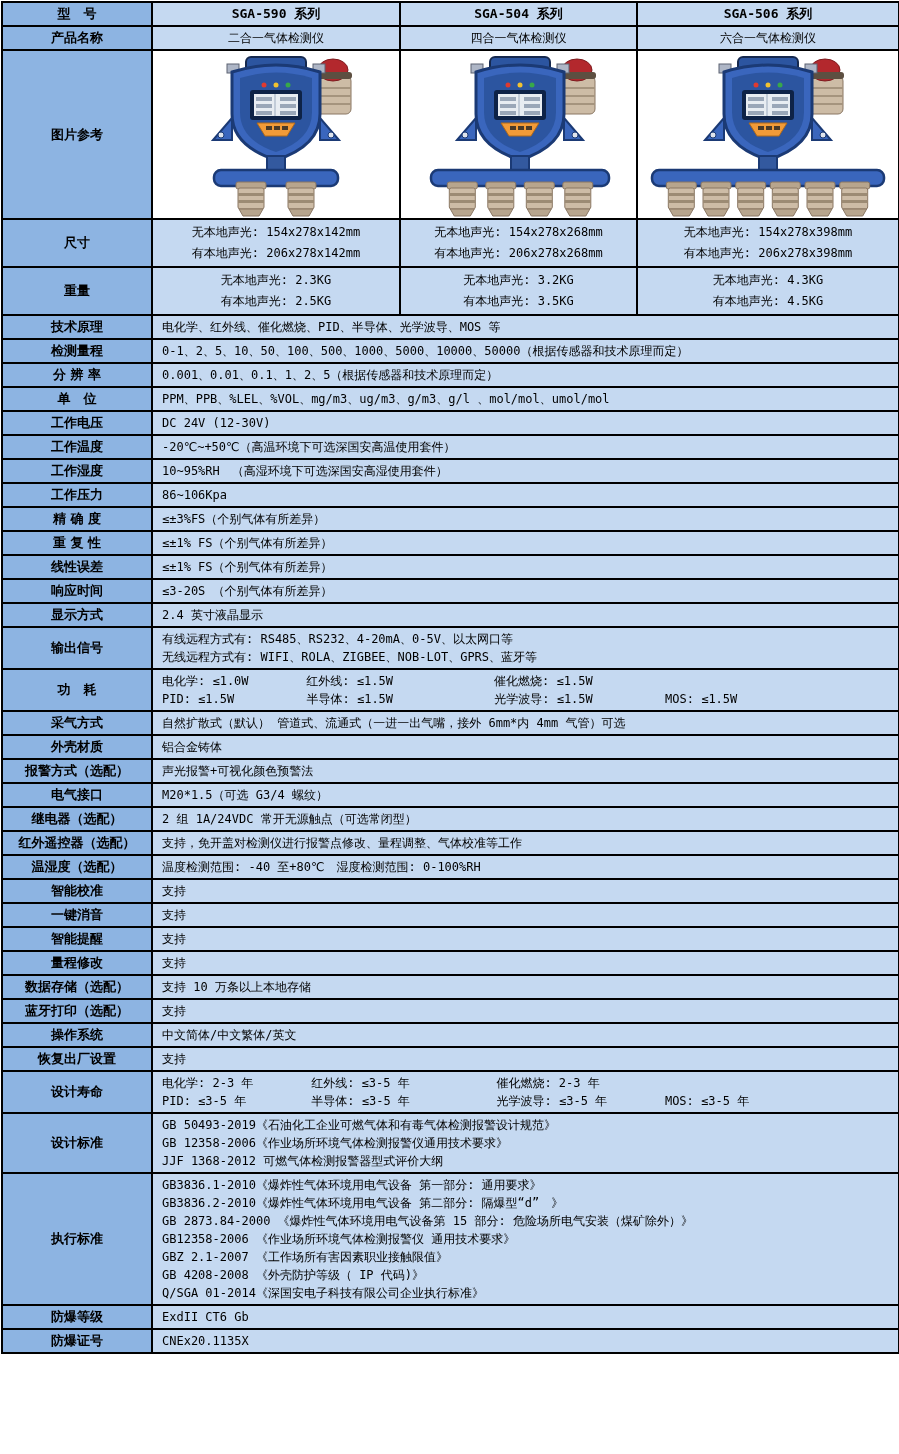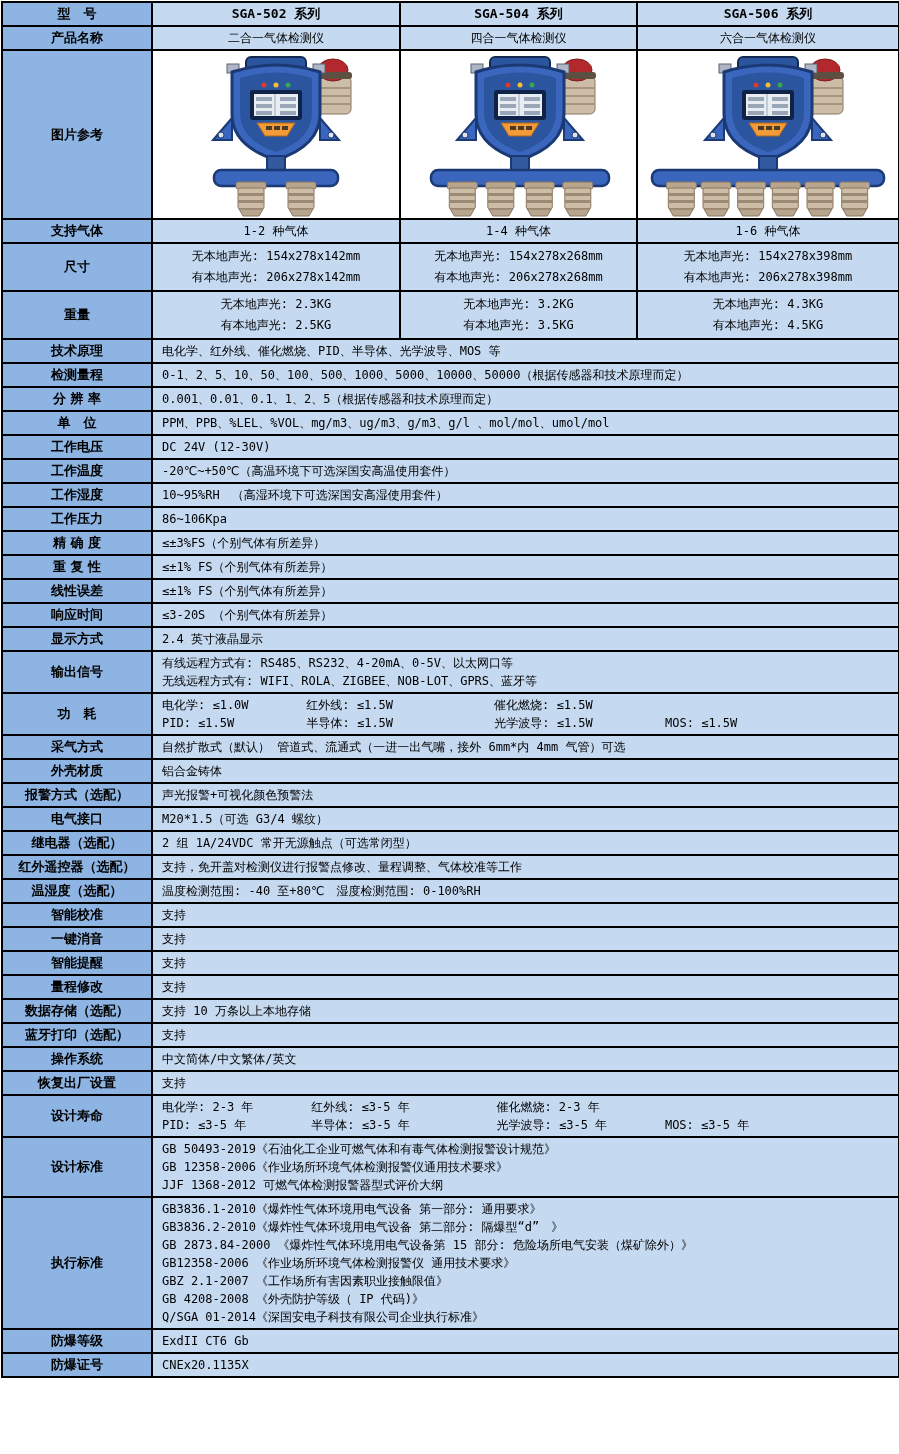--- a/index.html
+++ b/index.html
@@ -21,21 +21,21 @@
 <table>
   <colgroup>
     <col style="width:150px">
       <col style="width:248px">
       <col style="width:237px">
       <col style="width:262px">
   </colgroup>
   <tbody id="tbody">
       <tr>
         <th class="lbl">型　号</th>
-        <td class="val center hdr">SGA-502 系列</td>
+        <td class="val center hdr">SGA-590 系列</td>
         <td class="val center hdr">SGA-504 系列</td>
         <td class="val center hdr">SGA-506 系列</td>
       </tr>
       <tr>
         <th class="lbl">产品名称</th>
         <td class="val center">
           <div class="line">二合一气体检测仪</div>
         </td>
         <td class="val center">
           <div class="line">四合一气体检测仪</div>
@@ -251,32 +251,20 @@
               <rect x="190.7" y="130" width="30" height="7" rx="2" fill="#b7a58d" stroke="#8a7763"></rect>
               <rect x="192.7" y="136" width="26" height="21" rx="2" fill="#cdbca6" stroke="#8a7763"></rect>
               <rect x="192.7" y="141" width="26" height="3" fill="#9c8b74"></rect>
               <rect x="192.7" y="148" width="26" height="3" fill="#9c8b74"></rect>
               <path d="M193.7,157 L217.7,157 L213.7,164 L197.7,164 Z" fill="#b7a58d" stroke="#8a7763"></path>
             </g>
           </svg>
         </td>
       </tr>
       <tr>
-        <th class="lbl">支持气体</th>
-        <td class="val center">
-          <div class="line">1-2 种气体</div>
-        </td>
-        <td class="val center">
-          <div class="line">1-4 种气体</div>
-        </td>
-        <td class="val center">
-          <div class="line">1-6 种气体</div>
-        </td>
-      </tr>
-      <tr>
         <th class="lbl">尺寸</th>
         <td class="val center">
           <div class="line tall">无本地声光: 154x278x142mm</div>
           <div class="line tall">有本地声光: 206x278x142mm</div>
         </td>
         <td class="val center">
           <div class="line tall">无本地声光: 154x278x268mm</div>
           <div class="line tall">有本地声光: 206x278x268mm</div>
         </td>
         <td class="val center">

